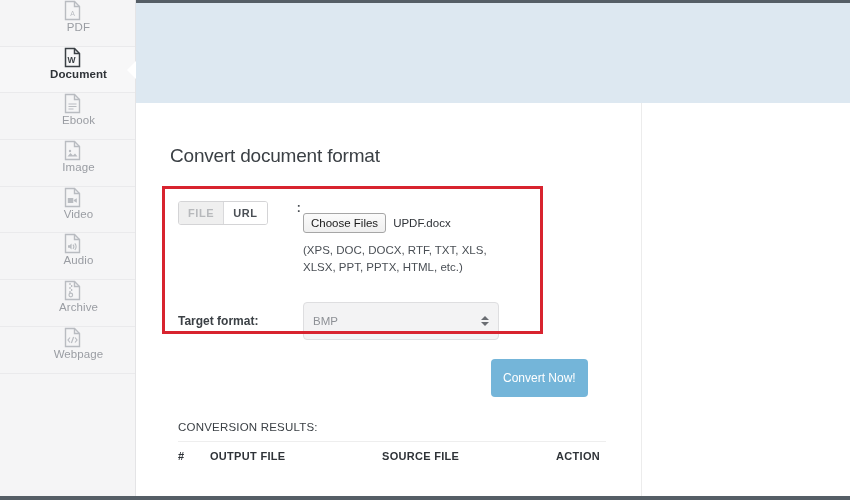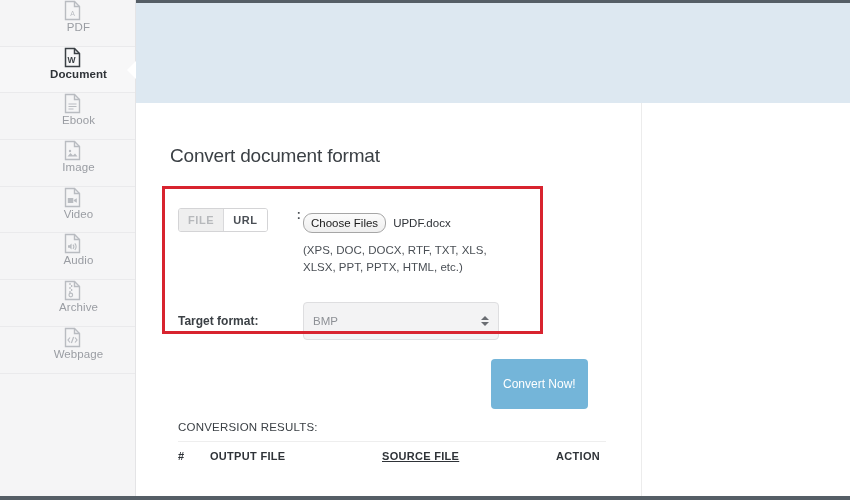--- a/index.html
+++ b/index.html
@@ -117,21 +117,21 @@
   }
 
   
   .form-area {
     position: absolute;
     left: 26px; top: 83px;
     width: 381px; height: 148px;
   }
   .row-file {
     position: absolute;
-    left: 16px; top: 22px;
+    left: 16px; top: 15px;
     display: flex;  gap: 20px;
   }
   .seg {
     display: flex;
     border: 1px solid #d4d4d6;
     border-radius: 3px;
     overflow: hidden;
     background: #fff;
   }
   .seg .tab {
@@ -160,21 +160,21 @@
   .filepicker {
     position: absolute;
     left: 141px; top: 27px;
     display: flex; align-items: center;
   }
   .choose-btn {
     font-size: 11.5px;
     color: #1a1a1a;
     background: linear-gradient(#fbfbfb, #efefef);
     border: 1px solid #a6a6a6;
-    border-radius: 9px;
+    border-radius: 3px;
     padding: 3px 7px;
     cursor: pointer;
     font-family: "Liberation Sans", sans-serif;
   }
   .filename {
     font-size: 11.5px;
     color: #2f3338;
     margin-left: 7px;
     white-space: nowrap;
   }
@@ -229,21 +229,21 @@
   .select .arrows i.up { border-bottom: 4px solid #6a6d72; }
   .select .arrows i.dn { border-top: 4px solid #6a6d72; }
 
   
   .convert-btn {
     position: absolute;
     left: 355px; top: 256px;
     background: #74b5d9;
     color: #ffffff;
     font-size: 12px;
-    padding: 18px 12px;
+    padding: 12px 12px;
     border: none;
     border-radius: 4px;
     cursor: pointer;
     font-family: "Liberation Sans", sans-serif;
   }
 
   
   .results-label {
     position: absolute;
     left: 42px; top: 318px;
@@ -262,21 +262,21 @@
     padding-top: 8px;
   }
   .res-head .th {
     font-size: 11px;
     font-weight: bold;
     color: #2f3338;
     letter-spacing: .3px;
   }
   .th.c0 { width: 32px; }
   .th.c1 { width: 172px; }
-  .th.c2 { width: 168px; text-decoration: underline; }
+  .th.c2 { width: 168px; }
   .th.c3 { width: 56px; text-align: center; }
 </style>
 </head>
 <body>
 
 <div class="screen">
 
   <div class="chrome-top"></div>
 
   <div class="sidebar">

